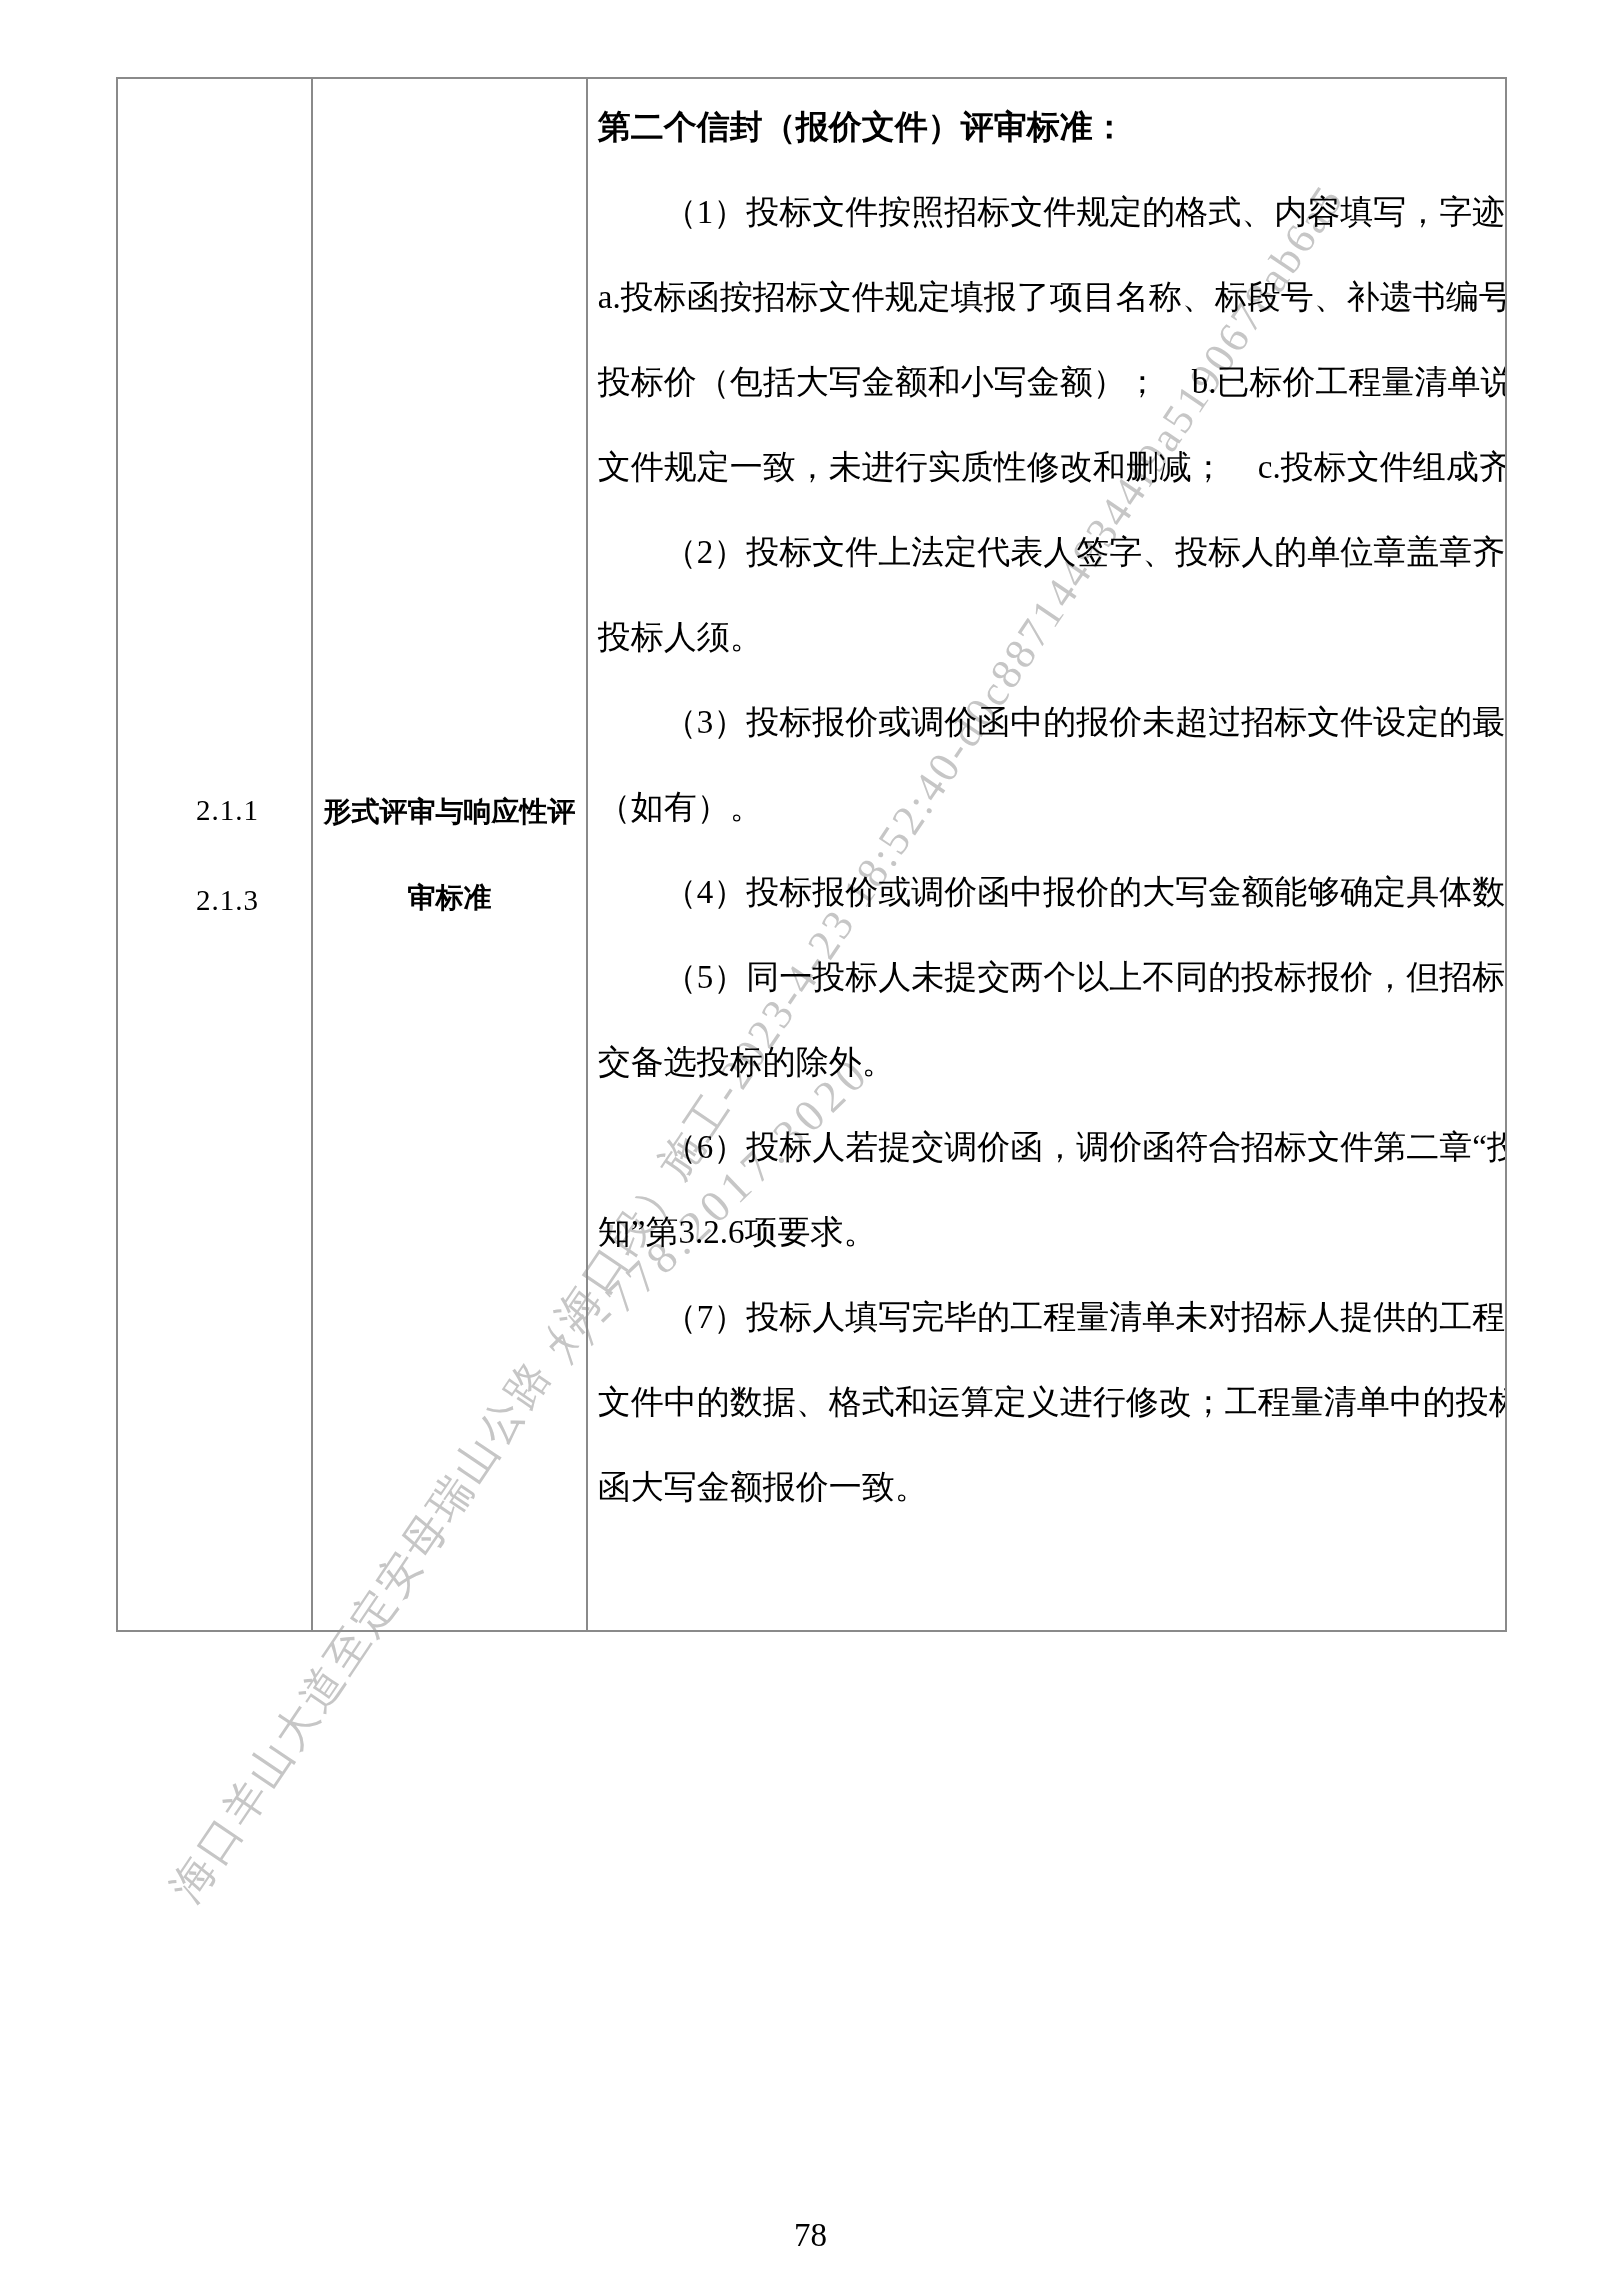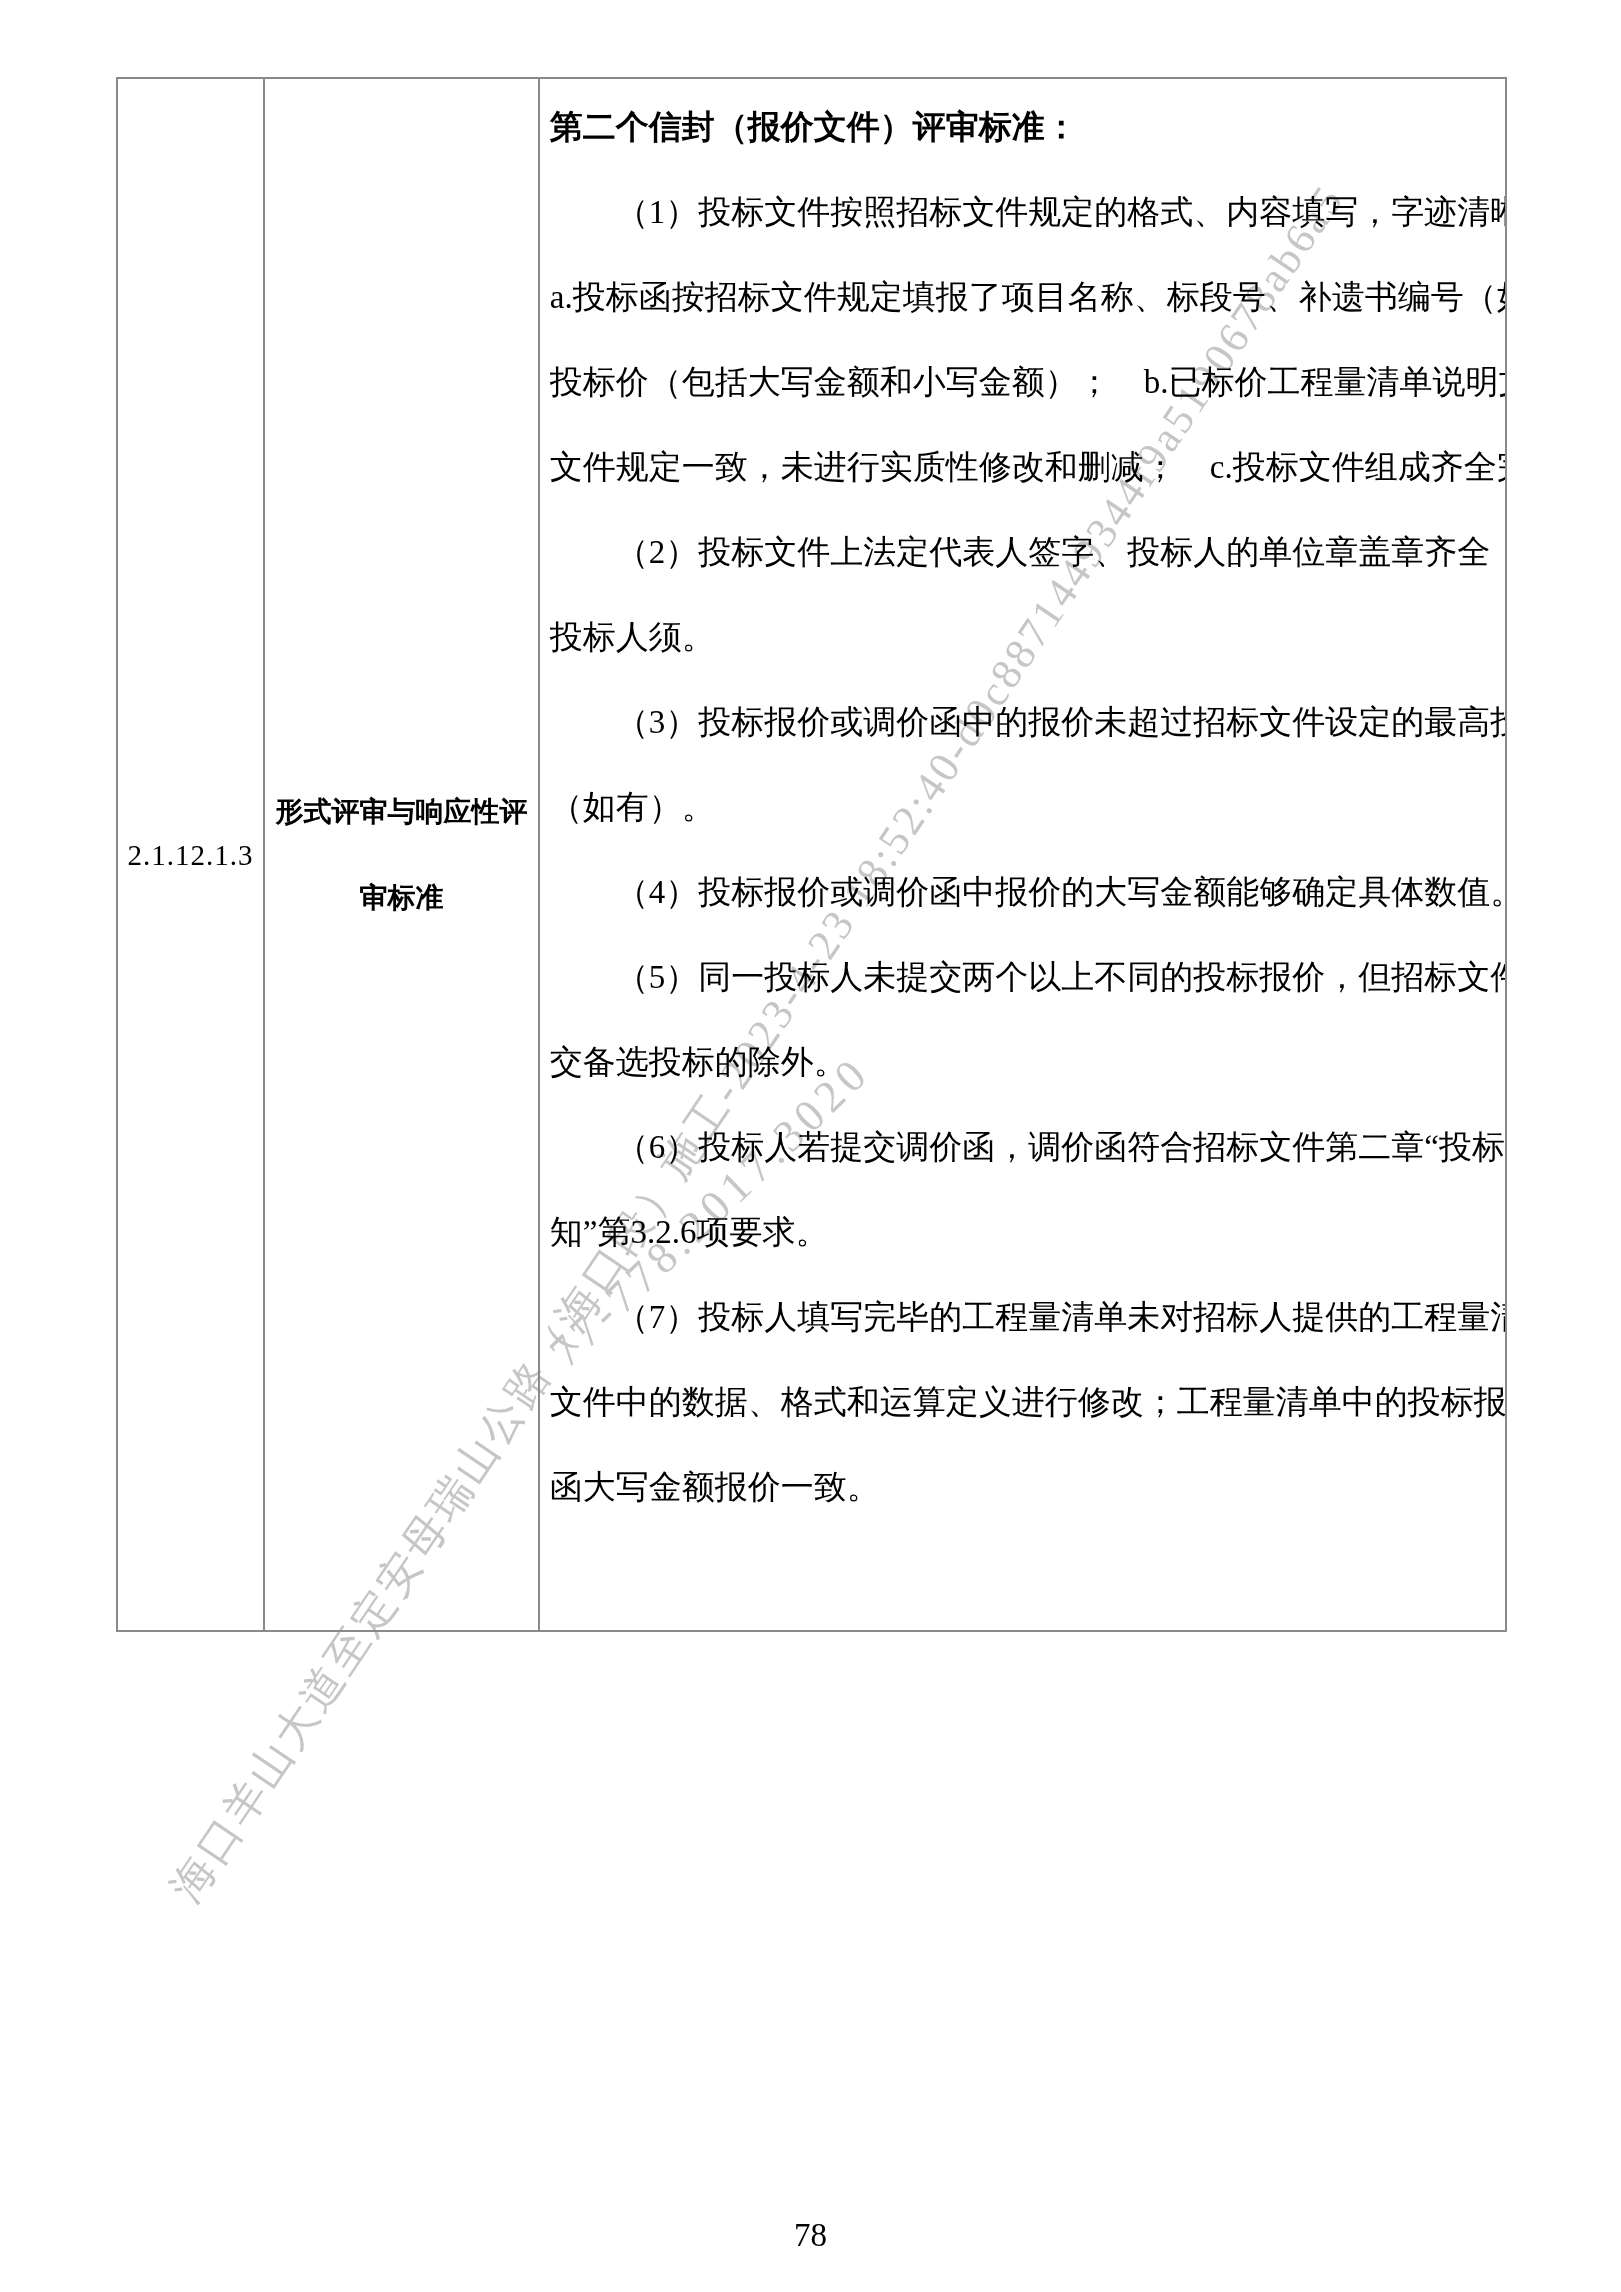--- a/index.html
+++ b/index.html
@@ -45,25 +45,26 @@
     display: flex;
     flex-direction: row;
     z-index: 1;
     background: transparent;
   }
   .cell {
     height: 100%;
   }
   .col-divider-right { border-right: 2px solid #8a8a8a; }
   .col-codes {
-    width: 147px;
+    width: 169px;
     display: flex;
-    flex-direction: row;
+    flex-direction: column;
     justify-content: center;
     align-items: center;
+    margin-left: 26px;
   }
   .col-codes .code-line {
     font-size: 29px;
     line-height: 90px;
     letter-spacing: 1px;
     text-align: center;
   }
   .col-category {
     width: 275px;
     display: flex;

